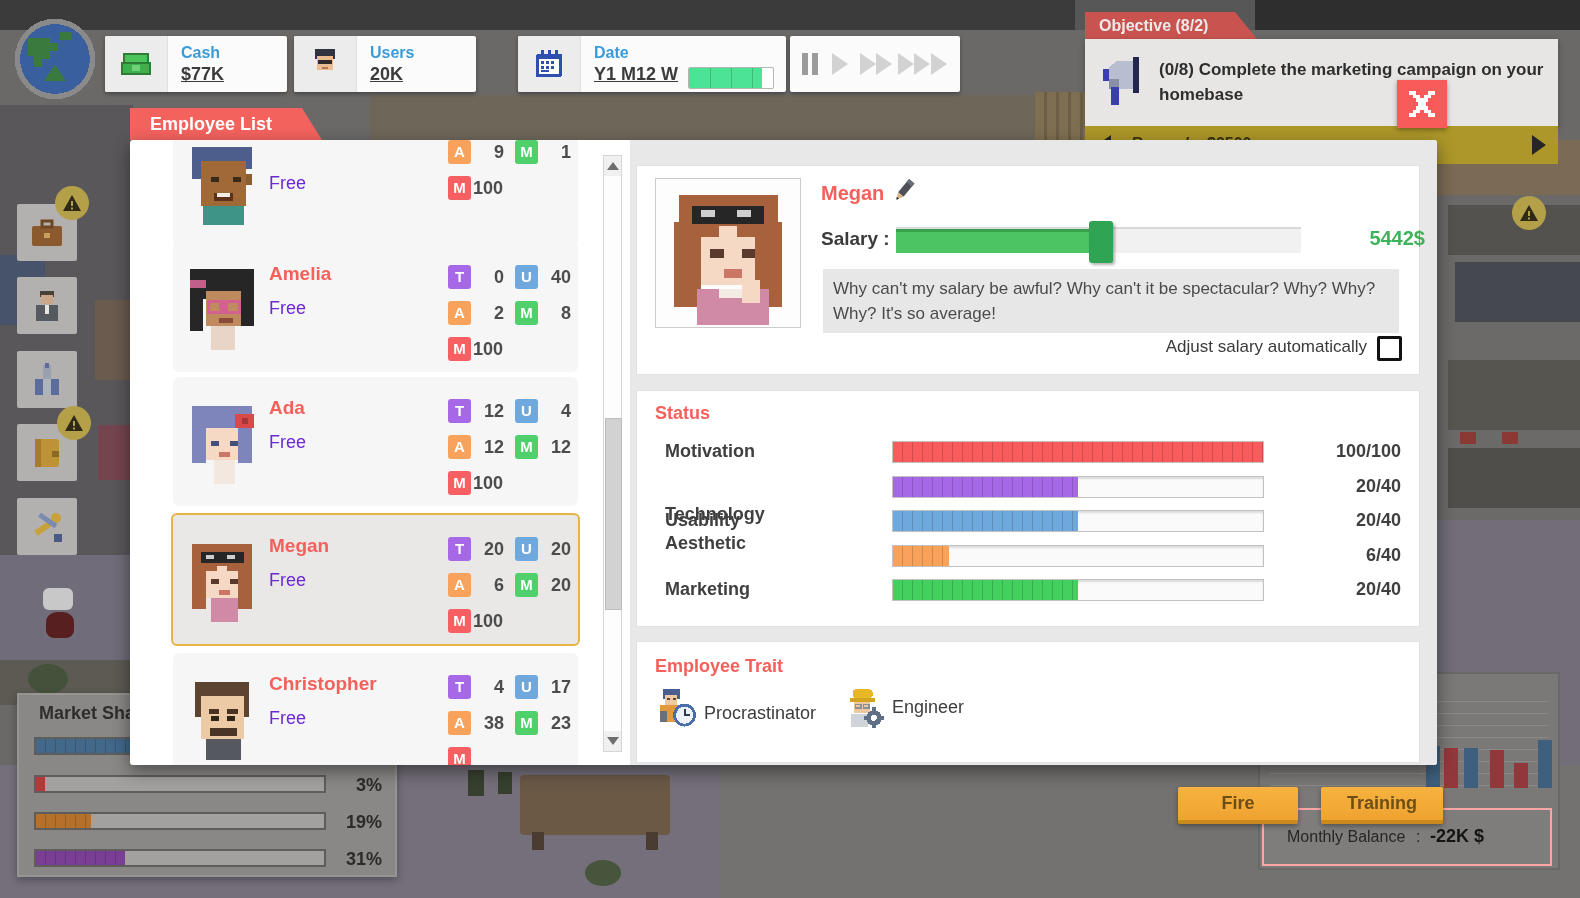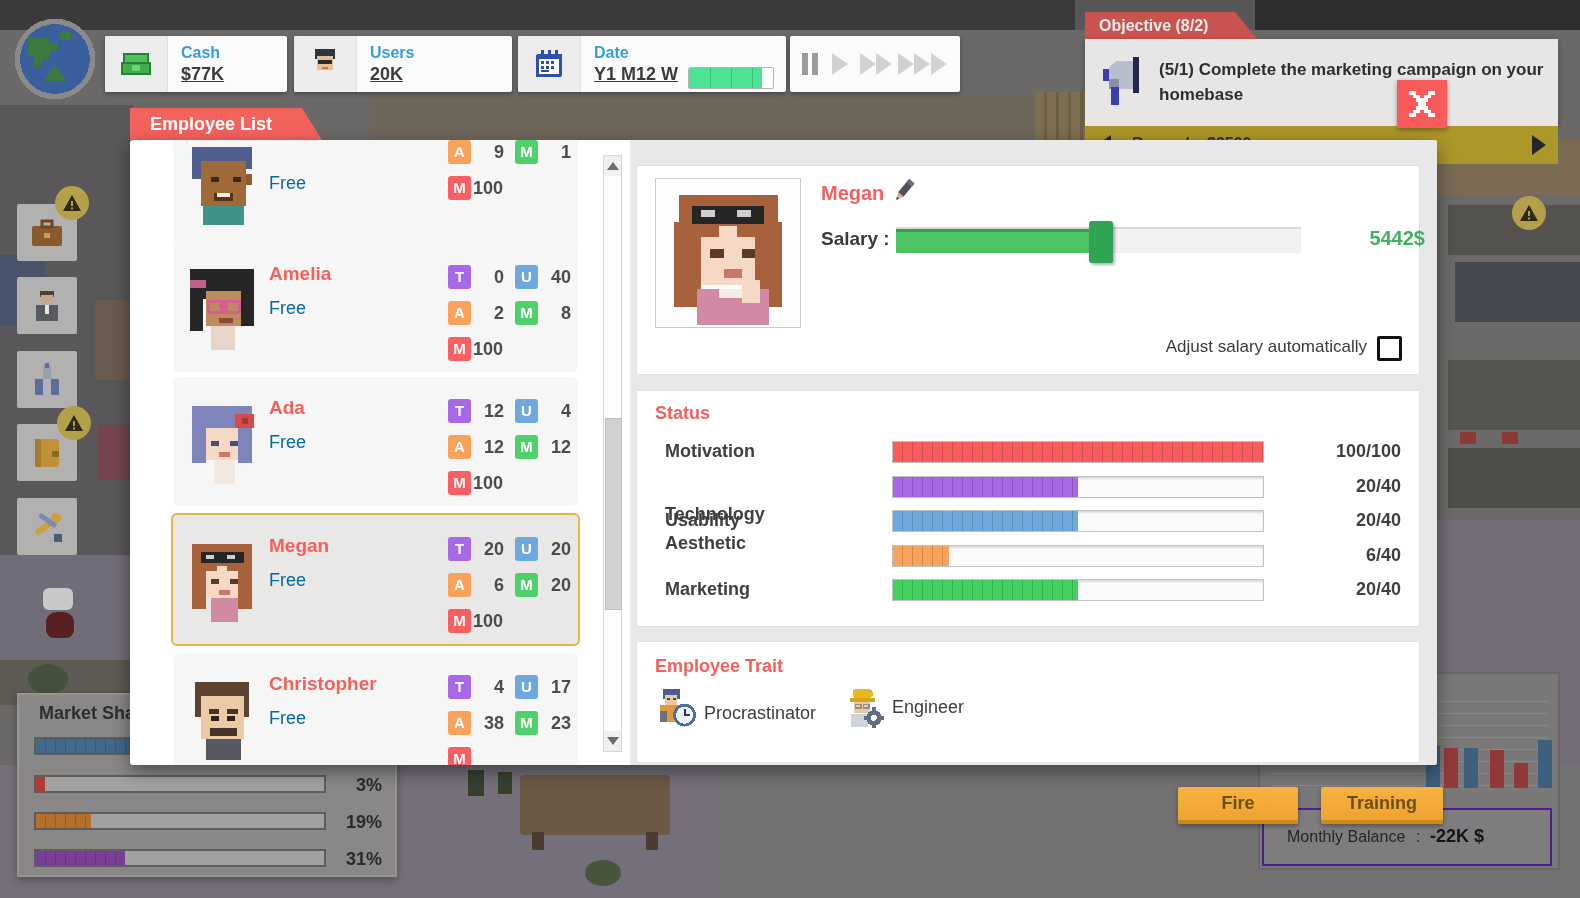--- a/index.html
+++ b/index.html
@@ -32,21 +32,21 @@
     border-radius:3px;box-shadow:0 6px 18px rgba(0,0,0,.45);overflow:hidden;}
   .list-tab{position:absolute;left:130px;top:108px;width:192px;height:32px;background:#f4625e;
     clip-path:polygon(0 0,calc(100% - 20px) 0,100% 100%,0 100%);
     color:#fff;font-weight:bold;font-size:18px;line-height:32px;padding-left:20px;box-sizing:border-box;}
   .xbtn{position:absolute;left:1397px;top:80px;width:50px;height:48px;background:#f95b5b;
     display:flex;align-items:center;justify-content:center;box-shadow:0 2px 5px rgba(0,0,0,.35);cursor:pointer;}
   
   .card{position:absolute;left:43px;width:405px;height:129px;background:#f7f6f6;border-radius:6px;}
   .card.sel{background:#e9e8e7;border:2px solid #e8b545;margin-left:-2px;margin-top:-2px;}
   .card .name{position:absolute;left:96px;top:20px;font-weight:bold;font-size:19px;color:#f4605c;}
-  .card .free{position:absolute;left:96px;top:55px;font-size:18px;color:#0369a1;}
+  .card .free{position:absolute;left:96px;top:55px;font-size:18px;color:#6d28d9;}
   .card .av{position:absolute;left:6px;top:20px;width:86px;height:88px;}
   .b{position:absolute;width:23px;height:24px;border-radius:3px;color:#fff;font-weight:bold;
      font-size:15px;text-align:center;line-height:24px;}
   .v{position:absolute;width:30px;text-align:right;font-weight:bold;font-size:18px;color:#4c4c4c;line-height:24px;}
   .vl{position:absolute;width:44px;text-align:left;font-weight:bold;font-size:18px;color:#4c4c4c;line-height:24px;}
   .c1b{left:275px;} .c1v{left:301px;} .c2b{left:342px;} .c2v{left:368px;}
   .r1{top:22px;} .r2{top:58px;} .r3{top:94px;}
   
   .sbar{position:absolute;left:473px;top:15px;width:19px;height:597px;background:#fdfdfd;
     border:1px solid #d6d6d6;box-sizing:border-box;}
@@ -80,21 +80,21 @@
     box-shadow:0 2px 5px rgba(0,0,0,.35);}
   
   .mpanel{position:absolute;left:17px;top:693px;width:380px;height:184px;background:#8a8886;
     border:2px solid #979593;box-sizing:border-box;box-shadow:0 3px 8px rgba(0,0,0,.3);}
   .mbar{position:absolute;left:15px;width:292px;height:18px;background:#a3a1a0;border:2px solid #5f5d5c;box-sizing:border-box;}
   .mval{position:absolute;left:300px;width:63px;text-align:right;font-size:18px;font-weight:bold;color:#2c2b2a;}
   .chart{position:absolute;left:1258px;top:672px;width:302px;height:198px;background:#7b7977;
     border:2px solid #6a6866;box-sizing:border-box;}
   .gbar{position:absolute;width:14px;}
   .mbal{position:absolute;left:1262px;top:808px;width:290px;height:58px;background:#7f7d7b;
-    border:2px solid #4c1d95;box-sizing:border-box;}
+    border:2px solid #fca5a5;box-sizing:border-box;}
   .side-ico{position:absolute;left:17px;width:60px;height:57px;background:#b3b1af;border-radius:2px;
     display:flex;align-items:center;justify-content:center;cursor:pointer;}
   .warn{position:absolute;width:34px;height:34px;border-radius:50%;background:#b5a04a;
     display:flex;align-items:center;justify-content:center;}
   svg{display:block;}
 </style>
 </head>
 <body>
 
 <div id="stage">
@@ -251,21 +251,21 @@
         <rect x="3" y="14" width="28" height="11" fill="#3fae4d" stroke="#2e7d36" stroke-width="2"></rect>
         <rect x="13" y="16" width="8" height="6" fill="#6fd07a"></rect>
       </svg>
     </div>
     <div class="tcol">
         <div class="lab">Cash</div>
       <div class="val">$77K</div>
       </div>
   </div>
 
-  <div class="hud" style="left:294px;width:218px;">
+  <div class="hud" style="left:294px;width:182px;">
     <div class="icell">
       <svg width="32" height="34" viewBox="0 0 32 34" shape-rendering="crispEdges">
         <rect x="6" y="2" width="20" height="10" fill="#2f3440"></rect>
           <rect x="8" y="9" width="16" height="14" fill="#e9bd8f"></rect>
         <rect x="9" y="13" width="14" height="4" fill="#2b2b2b"></rect>
           <rect x="13" y="20" width="6" height="2" fill="#b5785a"></rect>
       </svg>
     </div>
     <div class="tcol">
         <div class="lab">Users</div>
@@ -325,21 +325,21 @@
   <div class="obj-body">
     <div style="position:absolute;left:16px;top:14px;">
       <svg width="46" height="56" viewBox="0 0 23 28" shape-rendering="crispEdges">
         <path d="M8 4h8v14h-8l-4 -3v-8z" fill="#b9bdd0"></path>
           <rect x="16" y="2" width="3" height="18" fill="#23264f"></rect>
         <rect x="4" y="13" width="5" height="5" fill="#8a8fa8"></rect>
           <rect x="5" y="17" width="4" height="9" fill="#3b3fae"></rect>
         <rect x="1" y="8" width="3" height="6" fill="#3b3fae"></rect>
       </svg>
     </div>
-    <div class="t1">(5/1) Complete the marketing campaign on your homebase</div>
+    <div class="t1">(0/8) Complete the marketing campaign on your homebase</div>
   </div>
   <div class="obj-reward">
     <span class="tri" style="position:absolute;left:12px;top:9px;border-width:10px 14px 10px 0;border-color:transparent #262626 transparent transparent;cursor:pointer;"></span>
     <span class="rl">Reward:</span>
     <span class="rv">$2500</span>
     <span class="tri" style="position:absolute;right:12px;top:9px;border-width:10px 0 10px 14px;border-color:transparent transparent transparent #262626;cursor:pointer;"></span>
   </div>
 
   <div class="list-tab">Employee List</div>
 
@@ -529,20 +529,21 @@
                 <path d="M13 23.5 l1.5 2.5 l1.5 -2.5 z" fill="#2b2b2b"></path>
               </g>
             </svg>
         </div>
         <div style="position:absolute;left:184px;top:62px;font-size:19px;font-weight:bold;color:#3b3b3b;">Salary :</div>
         <div class="slider-track">
           <div class="slider-fill" style="width: 50.6%;"></div>
           <div class="slider-handle" style="left:193px;"></div>
         </div>
         <div style="position: absolute; left: 624px; top: 61px; width: 164px; text-align: right; font-size: 20px; font-weight: bold; color: rgb(61, 179, 91);">5442$</div>
+        <div class="quote">Why can't my salary be awful? Why can't it be spectacular? Why? Why? Why? It's so average!</div>
         <div style="position:absolute;left:300px;top:171px;width:430px;text-align:right;font-size:17px;color:#3a3a3a;">Adjust salary automatically</div>
         <div class="chk" style="left:740px;top:170px;"></div>
       </div>
 
       <div class="dcard" style="top:250px;height:237px;">
         <div class="sec-title" style="left:18px;top:12px;">Status</div>
         <div class="srow-lab" style="top:50px;">Motivation</div>
         <div class="bar" style="top:50px;">
           <div class="fill seg" style="width: 100%; background-color: rgb(248, 92, 92);"></div>
           </div>

